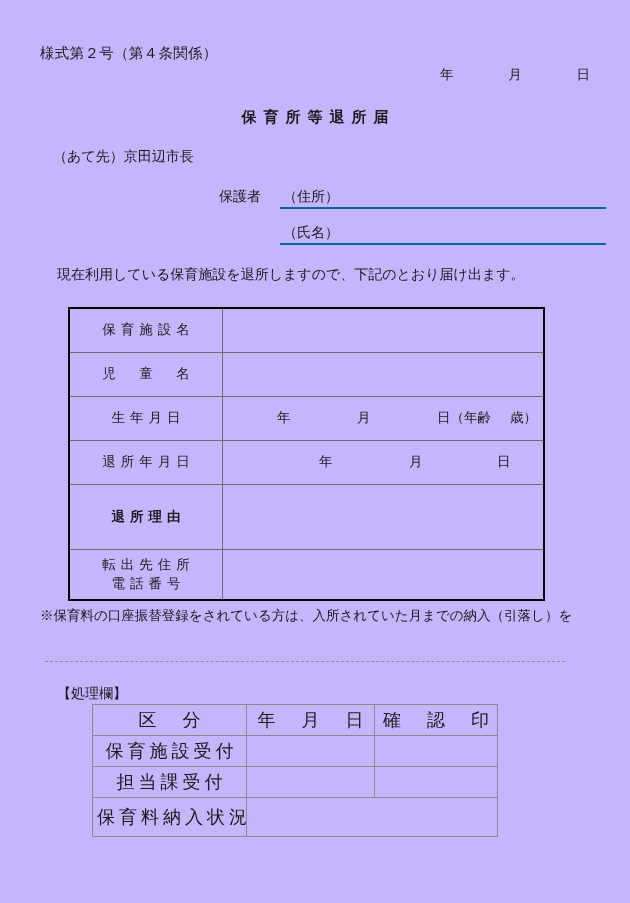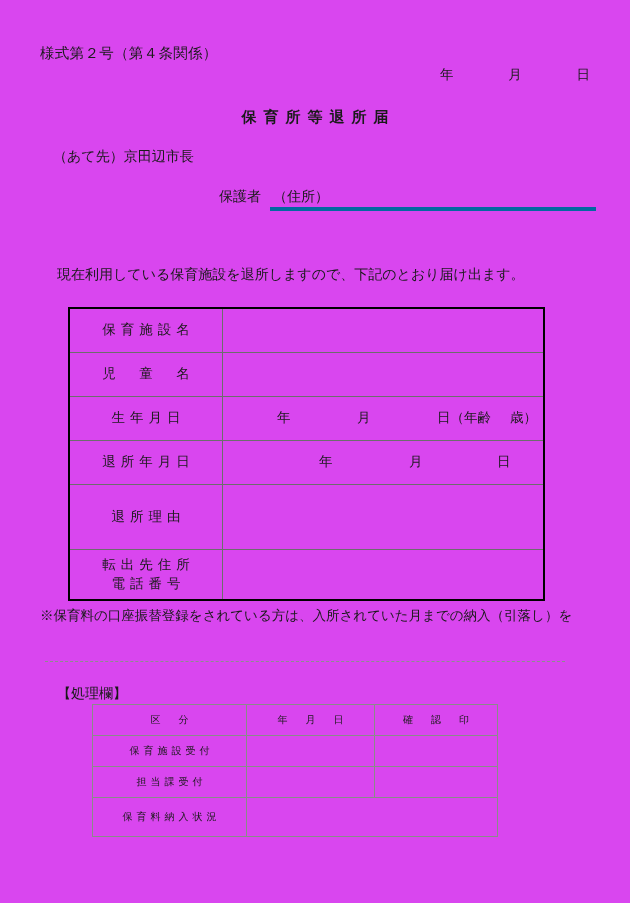--- a/index.html
+++ b/index.html
@@ -8,21 +8,21 @@
     background: #ffffff;
   }
   body {
     font-family: "Liberation Serif", "DejaVu Serif", serif;
     color: #1a1a1a;
   }
   #page {
     position: relative;
     width: 630px;
     height: 903px;
-    background: #d946ef;
+    background: #c4b5fd;
     overflow: hidden;
   }
 
   
   .form-no {
     position: absolute;
     left: 40px;
     top: 44px;
     font-size: 14.5px;
     letter-spacing: 0.3px;
@@ -60,23 +60,23 @@
   .guardian-label {
     position: absolute;
     left: 219px;
     top: 188px;
     font-size: 14px;
     white-space: nowrap;
     text-align: right;
   }
   .field-row {
     position: absolute;
-    left: 270px;
+    left: 280px;
     width: 326px;
-    border-bottom: 4px solid #0369a1;
+    border-bottom: 2px solid #0369a1;
     font-size: 14px;
     padding-bottom: 1px;
     box-sizing: border-box;
   }
   .field-row.addr { top: 188px; }
   .field-row.name { top: 224px; }
   .field-tag {
     white-space: nowrap;
     padding-left: 3px;
   }
@@ -108,21 +108,21 @@
   .main-table td.lbl {
     width: 152px;
     text-align: center;
     letter-spacing: 5px;
     text-indent: 5px;
     white-space: nowrap;
     margin-left: 29px;
   }
   .main-table td.val { padding: 0 6px; }
   .r-h44 { height: 44px; }
-  .r-h65 { height: 65px; }
+  .r-h65 { height: 65px; font-weight: bold; }
   .r-h51 { height: 51px; }
   
   .main-table tr.dotted-top > td { border-top: 1px dotted #777; }
   .lbl-2line {
     line-height: 1.45;
   }
   .dateline {
     display: flex;
     font-size: 13.5px;
   }
@@ -162,21 +162,21 @@
     font-size: 14px;
     white-space: nowrap;
   }
   .proc-table {
     position: absolute;
     left: 92px;
     top: 704px;
     width: 402px;
     border-collapse: collapse;
     table-layout: fixed;
-    font-size: 10px;
+    font-size: 18px;
   }
   .proc-table td {
     border: 1px solid #8a8a8a;
     height: 30px;
     padding: 0;
     text-align: center;
     vertical-align: middle;
     white-space: nowrap;
   }
   .proc-table td.c1 { width: 153px; letter-spacing: 4px; text-indent: 4px; }
@@ -203,20 +203,23 @@
   <div class="doc-title">保育所等退所届</div>
 
   <div class="addressee">（あて先）京田辺市長</div>
 
   <div class="guardian-label">保護者</div>
 
   <div class="field-row addr">
     <span class="field-tag">（住所）</span>
   </div>
 
+  <div class="field-row name">
+    <span class="field-tag">（氏名）</span>
+  </div>
 
   <div class="intro-text">現在利用している保育施設を退所しますので、下記のとおり届け出ます。</div>
 
   <table class="main-table">
     <tbody>
       <tr class="r-h44">
         <td class="lbl">保育施設名</td>
         <td class="val"></td>
       </tr>
 

